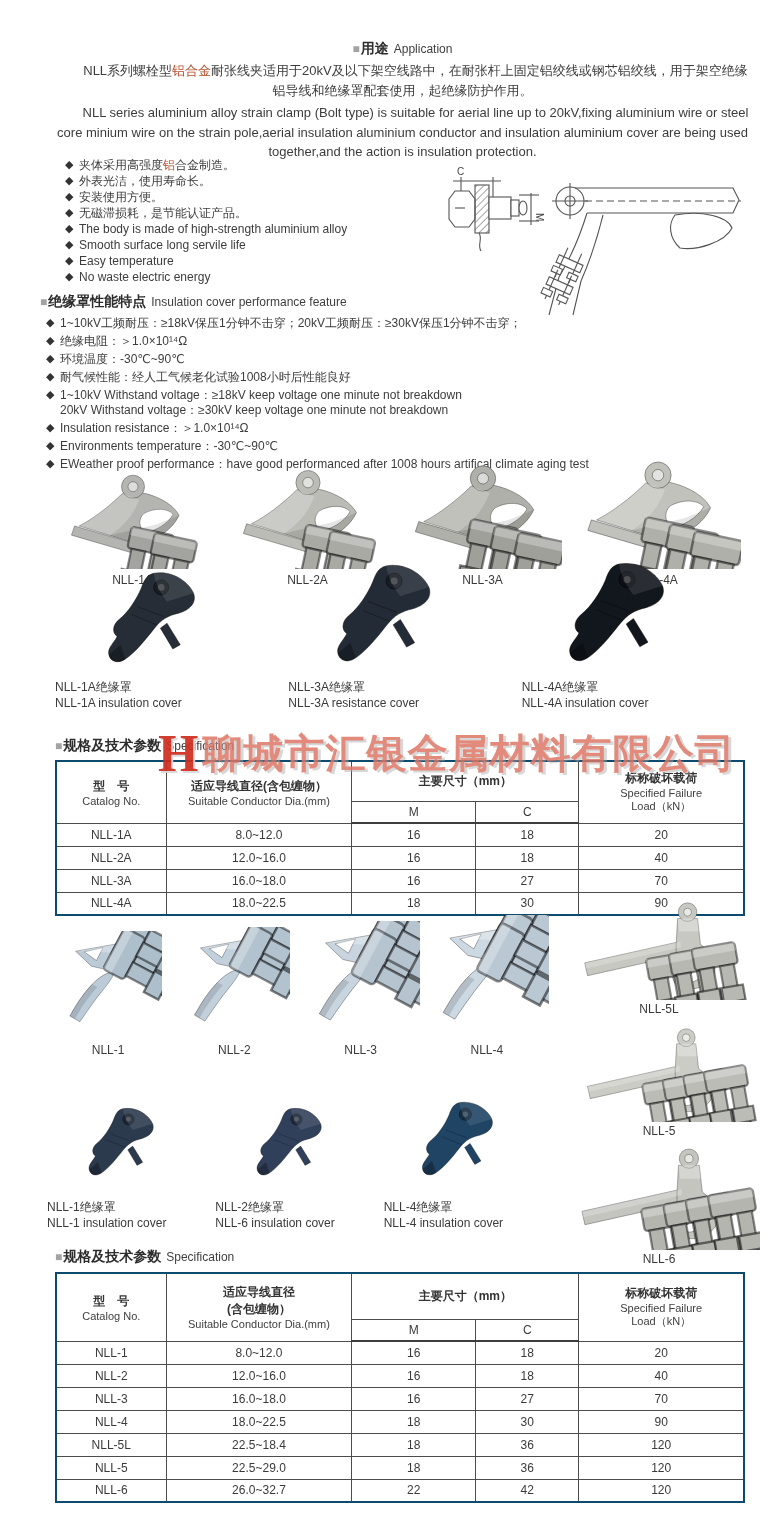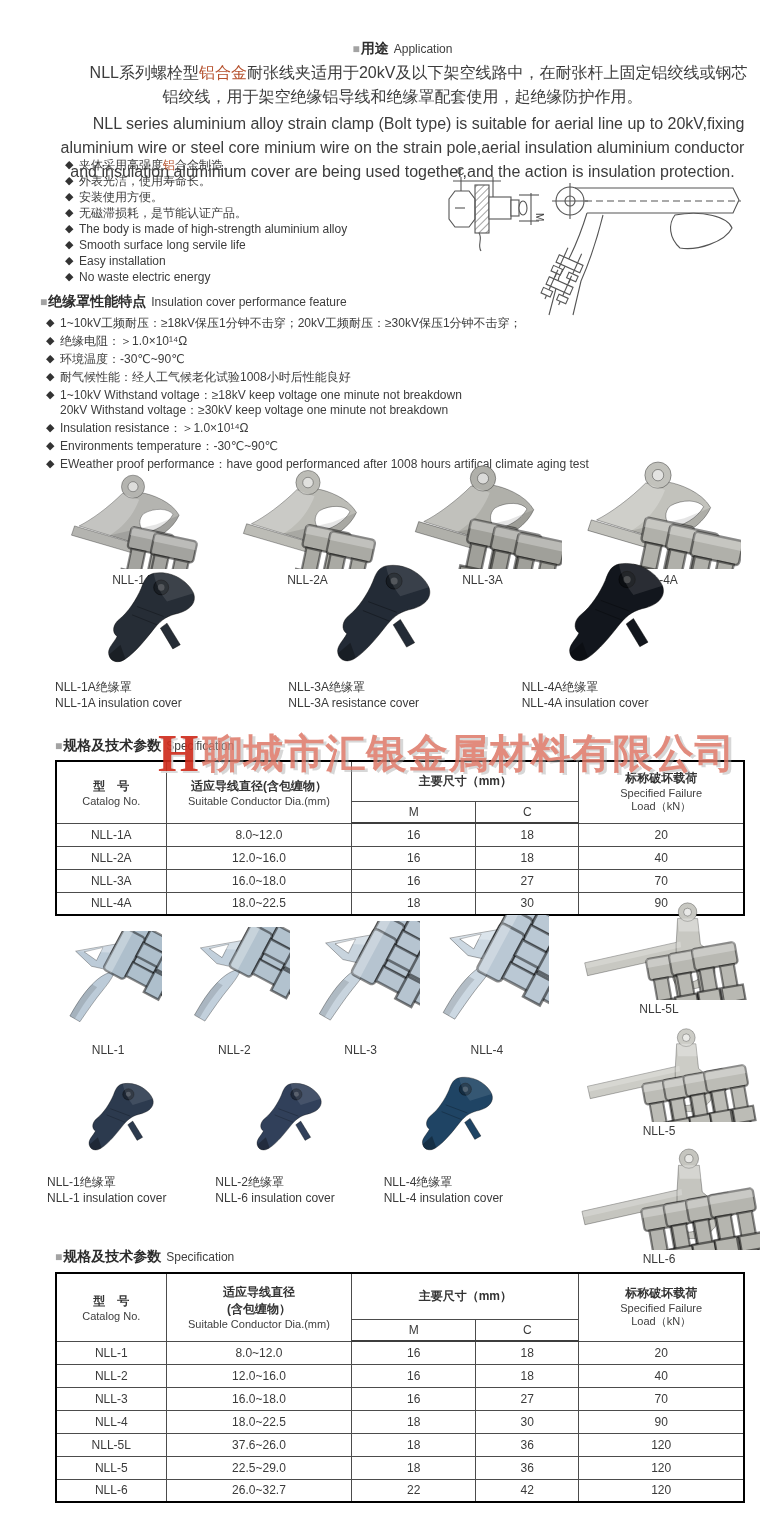--- a/index.html
+++ b/index.html
@@ -7,34 +7,34 @@
     width:780px;height:1517px;position:relative;background:#ffffff;
     font-family:"Liberation Sans","DejaVu Sans",sans-serif;color:#3c3c3c;
     overflow:hidden;
   }
   .abs{position:absolute;}
   
   .sechead{font-size:14px;font-weight:bold;color:#2d2d2d;white-space:nowrap;}
   .sechead .sq{color:#a3a3a3;font-size:12px;margin-right:1px;font-weight:normal;}
   .sechead .en{font-weight:normal;font-size:12px;color:#3e3e3e;margin-left:5px;}
   
-  .para{font-size:16px;line-height:1.5;margin:3px 0;text-indent:2em;color:#3c3c3c;}
+  .para{font-size:13px;line-height:1.5;margin:3px 0;text-indent:2em;color:#3c3c3c;}
   .hl{color:#b5502c;}
   
   .blist{font-size:12px;color:#3c3c3c;}
   .bitem{display:flex;line-height:1.25;margin:1px 0;}
   .bitem .bm{flex:none;width:14px;font-size:11px;color:#333;}
   .bitem .bt{flex:1;}
   .blist.loose .bitem{margin:3px 0;}
   .subline{margin-left:14px;line-height:1.25;}
   
   table.spec{border-collapse:collapse;width:690px;table-layout:fixed;
     font-size:12px;text-align:center;color:#3a3a3a;background:#fff;}
   table.spec td,table.spec th{border:1px solid #4c4c4c;padding:1px 2px;font-weight:normal;}
-  table.spec{border:2px solid #000000;}
+  table.spec{border:2px solid #0c4a6e;}
   table.spec thead tr:last-child th{border-bottom:2px solid #3d3d3d;}
   .hzh{font-weight:bold;font-size:12px;color:#333;}
   .hen{font-size:11px;color:#404040;}
   
   .prow{display:flex;align-items:flex-end;}
   .pcell{flex:1;display:flex;flex-direction:column;align-items:center;}
   .pimg{display:block;}
   .plabel{font-size:12px;color:#3a3a3a;margin-top:4px;text-align:center;}
   .clabel{font-size:12px;color:#3a3a3a;margin-top:6px;line-height:1.35;align-self:flex-start;padding-left:10px;}
   .rstack-label{font-size:12px;color:#3a3a3a;text-align:center;margin-top:2px;}
@@ -137,21 +137,21 @@
     <div class="bitem">
         <span class="bm">◆</span>
         <span class="bt">The body is made of high-strength aluminium alloy</span>
       </div>
     <div class="bitem">
         <span class="bm">◆</span>
         <span class="bt">Smooth surface long servile life</span>
       </div>
     <div class="bitem">
         <span class="bm">◆</span>
-        <span class="bt">Easy installation</span>
+        <span class="bt">Easy temperature</span>
       </div>
     <div class="bitem">
         <span class="bm">◆</span>
         <span class="bt">No waste electric energy</span>
       </div>
   </div>
 </div>
 
 <div class="abs" style="left:435px;top:163px;width:320px;height:160px;">
   <svg width="320" height="160" viewBox="0 0 320 160">
@@ -454,21 +454,21 @@
           <use href="#sym-ubolt" fill="#bac8d4"></use>
         </g>
       <g transform="translate(42,104) rotate(-62)">
           <use href="#sym-ubolt" fill="#bac8d4"></use>
         </g>
     </svg>
     <div class="plabel">NLL-4</div>
   </div>
 </div>
 
-<div class="abs prow" style="left:45px;top:1062px;width:505px;">
+<div class="abs prow" style="left:45px;top:1087px;width:505px;">
   <div class="pcell">
     <svg class="pimg" width="112" height="100" viewBox="0 0 180 130">
         <use href="#sym-cover" fill="#2c3a4e"></use>
       </svg>
     <div class="clabel" style="padding-left:2px;">
         <div>NLL-1绝缘罩</div>
         <div>NLL-1 insulation cover</div>
       </div>
   </div>
   <div class="pcell">
@@ -606,21 +606,21 @@
         </tr>
       <tr style="height:23px;">
           <td>NLL-4</td>
           <td>18.0~22.5</td>
           <td>18</td>
           <td>30</td>
           <td>90</td>
         </tr>
       <tr style="height:23px;">
           <td>NLL-5L</td>
-          <td>37.6~26.0</td>
+          <td>22.5~18.4</td>
           <td>18</td>
           <td>36</td>
           <td>120</td>
         </tr>
       <tr style="height:23px;">
           <td>NLL-5</td>
           <td>22.5~29.0</td>
           <td>18</td>
           <td>36</td>
           <td>120</td>

